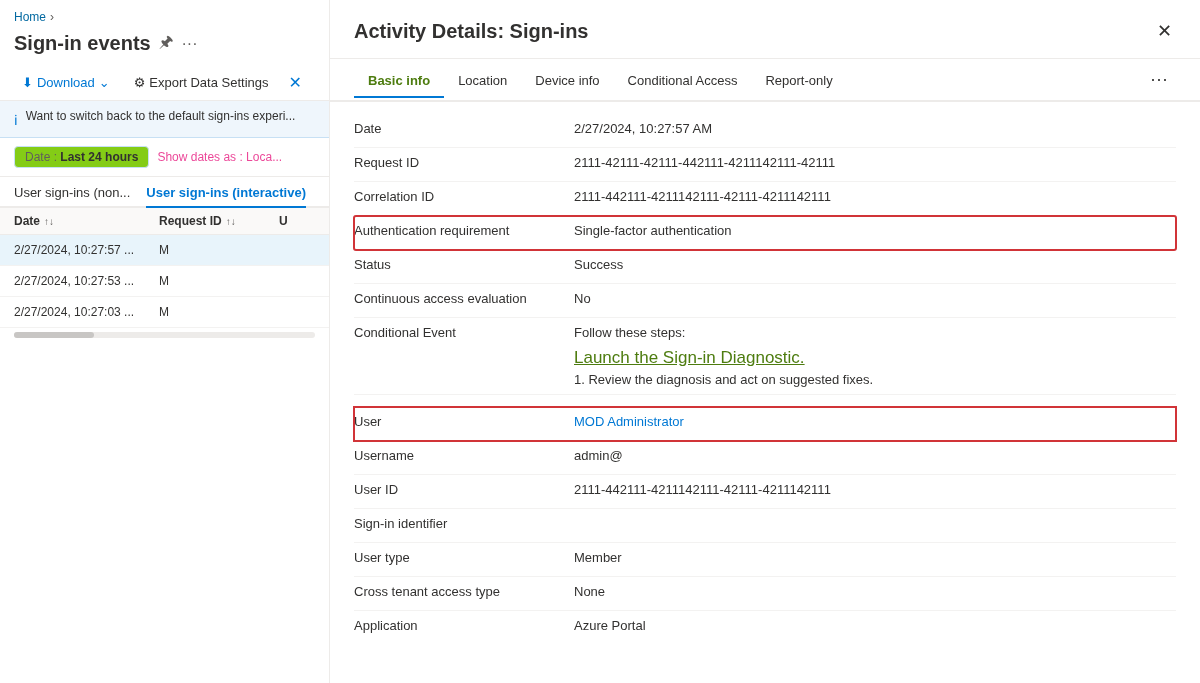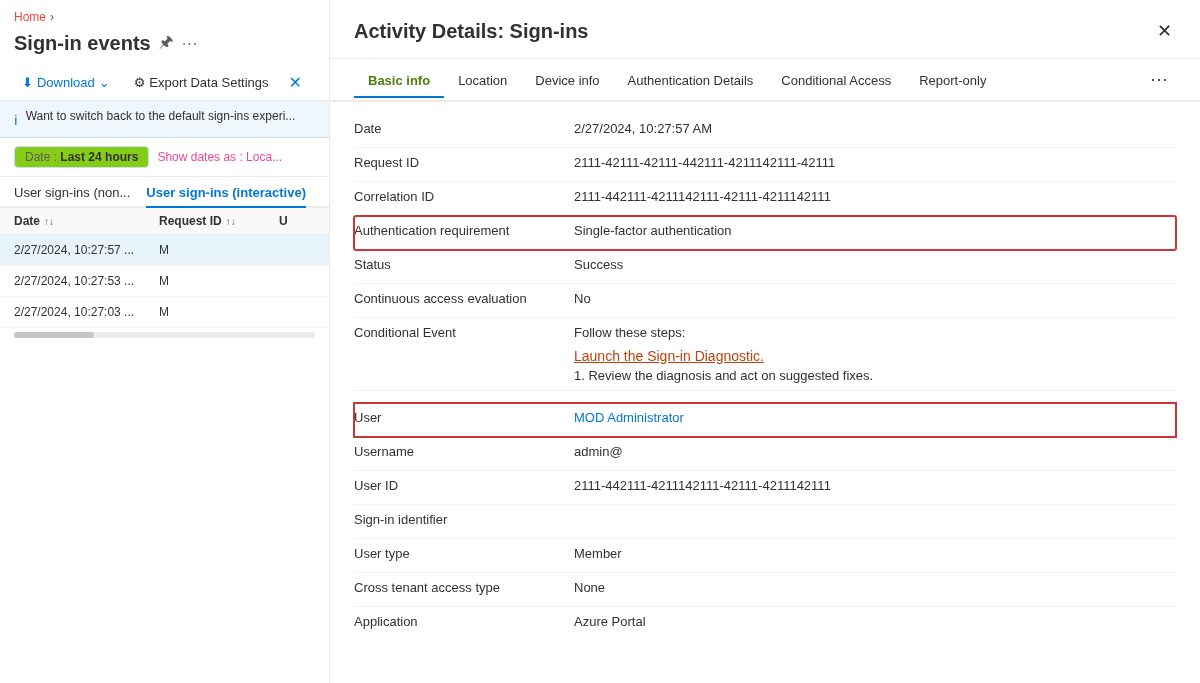--- a/index.html
+++ b/index.html
@@ -270,30 +270,30 @@
       outline: 2px solid #d13438;
       border-radius: 0;
       outline-offset: -1px;
     }
     .troubleshoot-block {
       display: flex;
       flex-direction: column;
       gap: 4px;
     }
     .troubleshoot-follow { font-size: 13px; color: #323130; margin-bottom: 4px; }
-    .troubleshoot-link { color: #c2410c; cursor: pointer; font-size: 14px; }
+    .troubleshoot-link { color: #4d7c0f; cursor: pointer; font-size: 17px; }
     .troubleshoot-step { font-size: 13px; color: #323130; }
     .section-spacer { height: 12px; }
   </style>
 </head>
 <body>
 
 <div class="left-panel">
   <div class="breadcrumb">
-    <a href="#" style="color:#ef4444;text-decoration:none;">Home</a>
+    <a href="#" style="color:#0369a1;text-decoration:none;">Home</a>
     <span>›</span>
   </div>
   <div class="page-title-row">
     <span class="page-title">Sign-in events</span>
     <span class="pin-icon" title="Pin">🖈</span>
     <span class="more-icon">···</span>
   </div>
   <div class="toolbar">
     <button class="toolbar-btn">
       <span>⬇</span>
@@ -359,21 +359,20 @@
 
 <div class="right-panel">
   <div class="panel-header">
     <span class="panel-title">Activity Details: Sign-ins</span>
     <button class="close-panel-btn">✕</button>
   </div>
   <div class="panel-tabs">
     <div class="panel-tab active">Basic info</div>
     <div class="panel-tab">Location</div>
     <div class="panel-tab">Device info</div>
-    <div class="panel-tab">Authentication Details</div>
     <div class="panel-tab">Conditional Access</div>
     <div class="panel-tab">Report-only</div>
     <div class="panel-tab-more">···</div>
   </div>
   <div class="panel-content">
     <div class="detail-section">
 
       <div class="detail-row">
         <div class="detail-label">Date</div>
         <div class="detail-value">2/27/2024, 10:27:57 AM</div>

